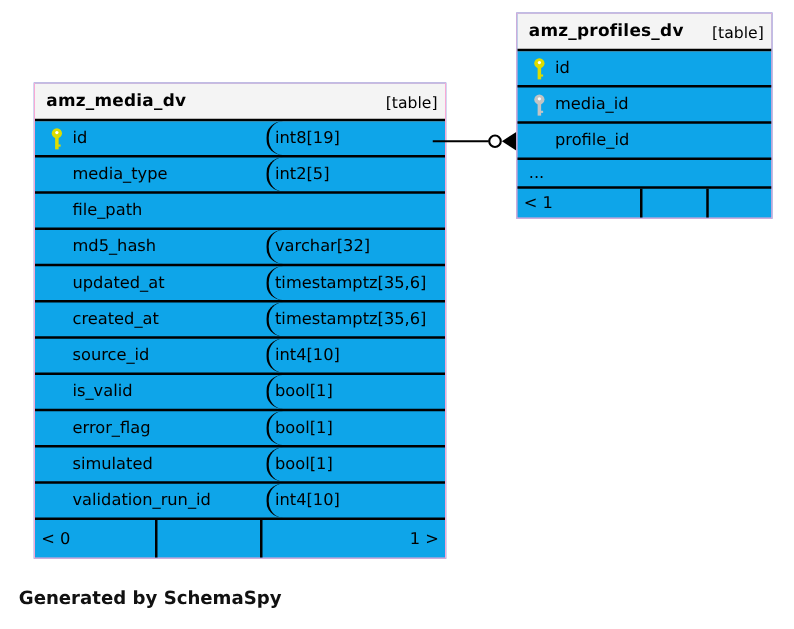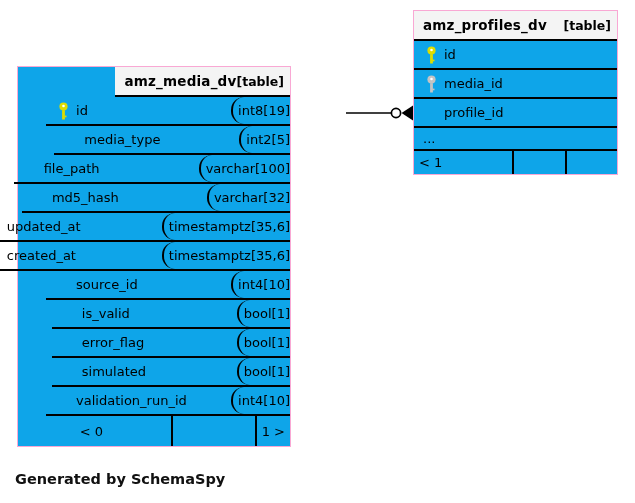--- a/index.html
+++ b/index.html
@@ -4,30 +4,30 @@
 <style>
   * { margin:0; padding:0; box-sizing:border-box; }
   html,body { background:#ffffff; }
   body { font-family:"DejaVu Sans","Liberation Sans",sans-serif; color:#000; }
   .canvas { position:relative; width:635px; height:503px; background:#ffffff; overflow:hidden; }
 
   .table-node {
     position:absolute; background:#0ea5e9; border:1px solid #f9a8d4;
     display:flex; flex-direction:column; font-size:13px;
   }
-  #media-table  { left:17px;  top:66px; width:274px; height:381px;align-items:flex-end; }
+  #media-table  { left:27px;  top:66px; width:330px; height:381px; }
   #profiles-table { left:413px; top:10px; width:205px; height:165px; }
 
   .tbl-header {
     display:flex; justify-content:space-between; align-items:center;
     background:#f4f4f4; border-bottom:2px solid #000;
     height:30px; padding:0 6px 0 9px; flex:0 0 auto; cursor:pointer;
   }
   .tbl-name { font-weight:bold; font-size:13.5px; letter-spacing:0.2px; }
-  .tbl-badge { font-weight:bold; font-size:12.5px; }
+  .tbl-badge { font-weight:normal; font-size:12.5px; }
 
   .col-row { display:flex; height:29px; border-bottom:2px solid #000; flex:0 0 auto; }
   .name-cell { position:relative; display:flex; align-items:center; padding-left:30px; }
   #media-table .name-cell { width:185px; flex:0 0 auto; }
   #profiles-table .name-cell { flex:1; }
   .type-cell { flex:1; border-left:2px solid #000; display:flex; align-items:center; padding-left:5px;border-radius:13px; }
   .key-icon { position:absolute; left:12px; top:50%; transform:translateY(-50%); line-height:0; }
 
   .ellipsis-row { display:flex; align-items:center; height:23px; padding-left:9px;
                   border-bottom:2px solid #000; flex:0 0 auto; }
@@ -75,21 +75,20 @@
     <div class="col-row">
       <div class="name-cell">
           <span>media_type</span>
         </div>
       <div class="type-cell">int2[5]</div>
     </div>
     <div class="col-row">
       <div class="name-cell">
           <span>file_path</span>
         </div>
-      <div class="type-cell">varchar[100]</div>
     </div>
     <div class="col-row">
       <div class="name-cell">
           <span>md5_hash</span>
         </div>
       <div class="type-cell">varchar[32]</div>
     </div>
     <div class="col-row">
       <div class="name-cell">
           <span>updated_at</span>

